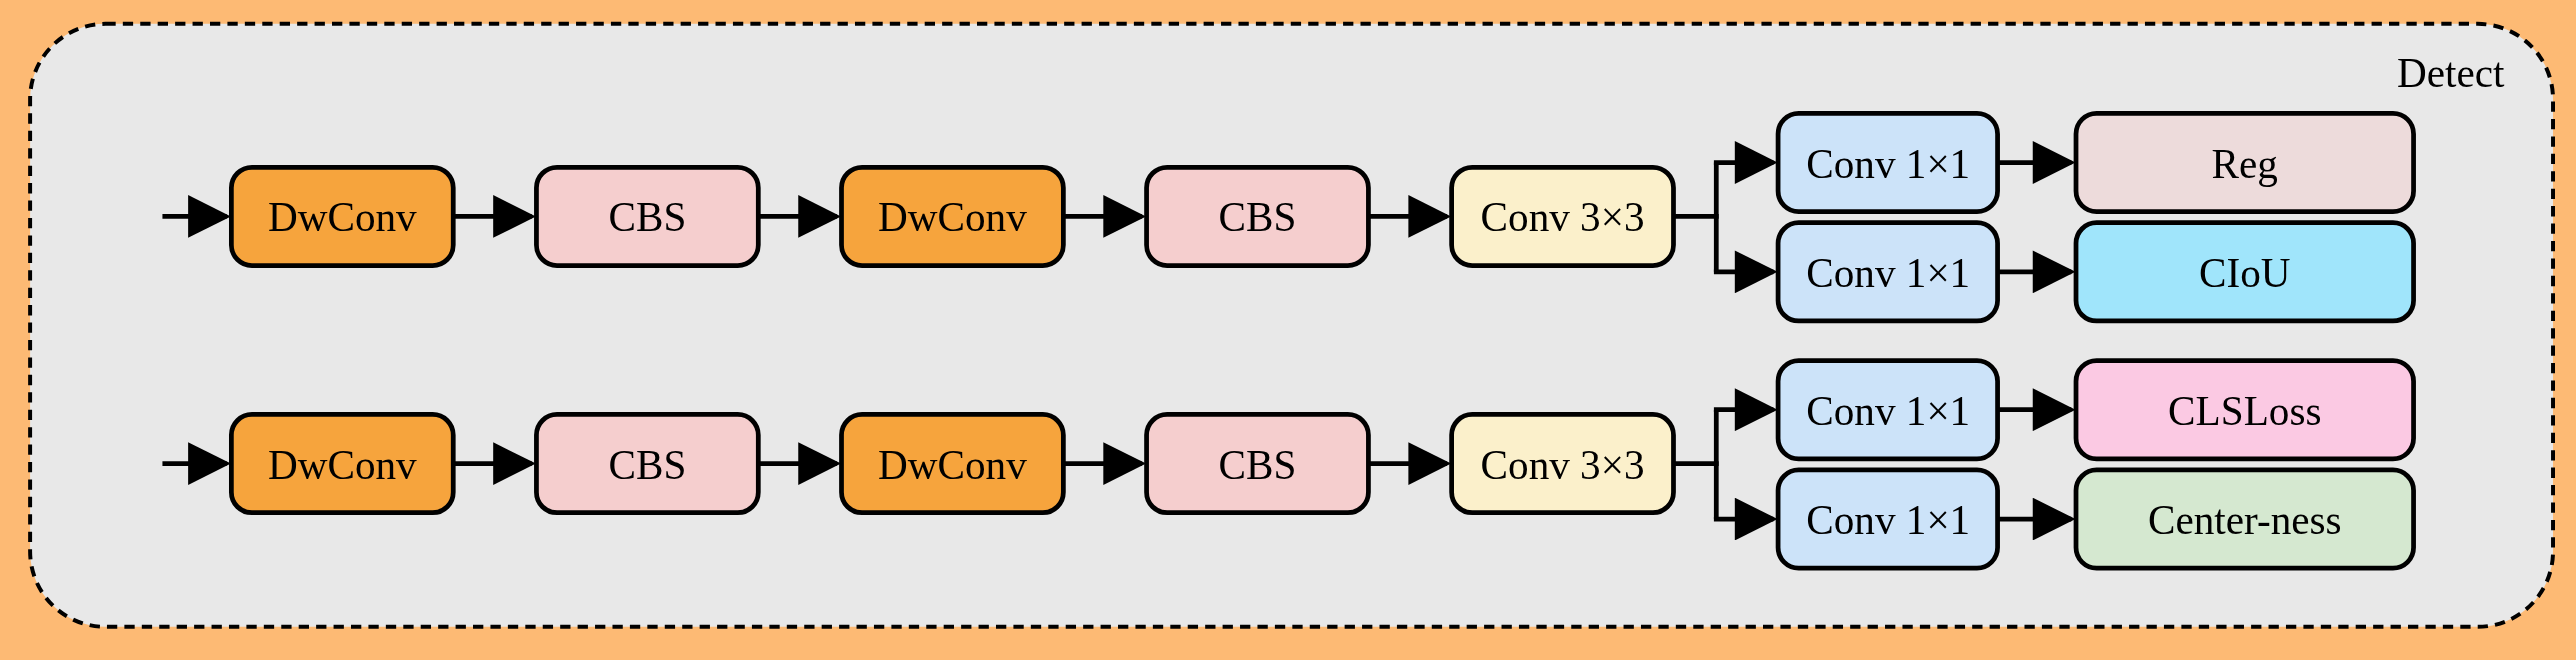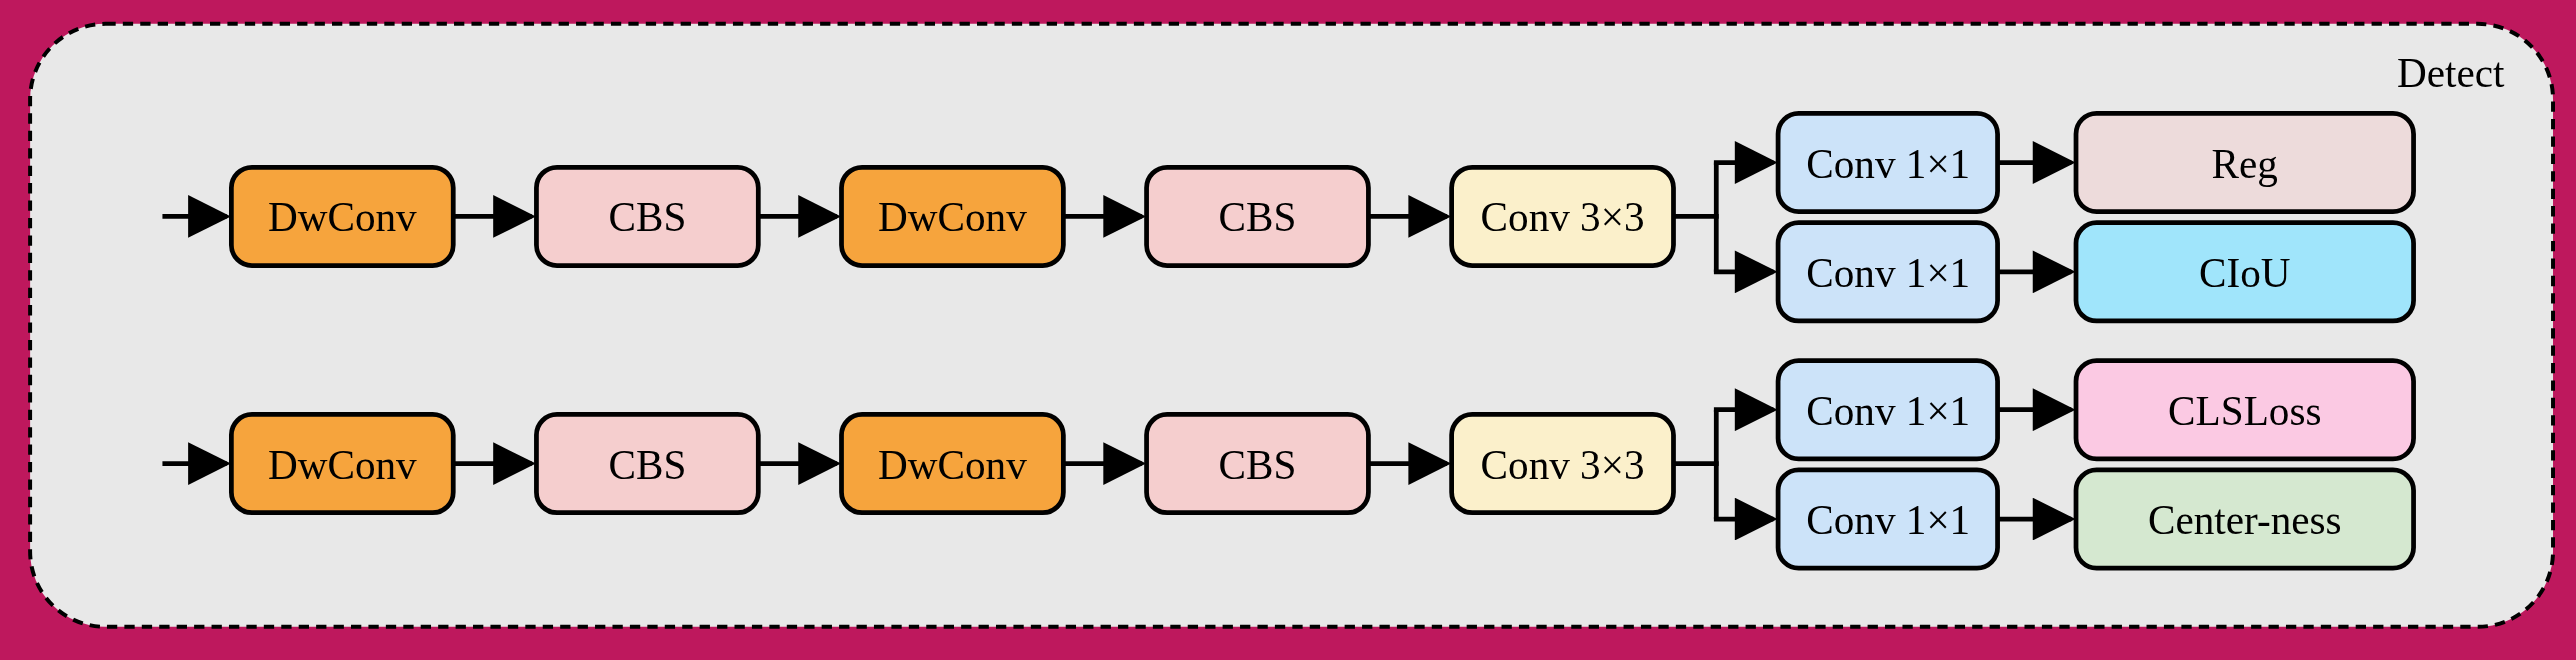--- a/index.html
+++ b/index.html
@@ -1,20 +1,20 @@
 <!DOCTYPE html>
 <html style="font-size:12.7px"><head>
 <meta charset="utf-8">
 <style>
   html, body { margin: 0; padding: 0; background: #ffffff; }
   .canvas {
     position: relative;
     width: 2576px;
     height: 661px;
-    background: #be185d;
+    background: #fdba74;
     overflow: hidden;
   }
   svg { display: block; }
   .panel {
     stroke: #000000;
     stroke-width: 5;
     stroke-dasharray: 13 9;
   }
   .node {
     stroke: #000000;

